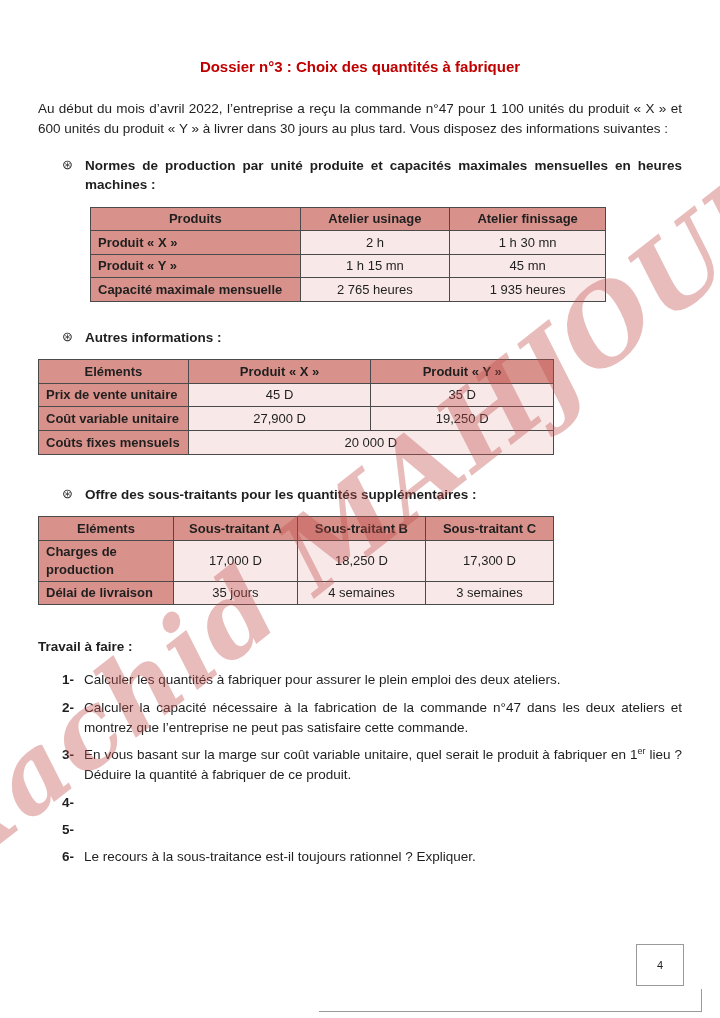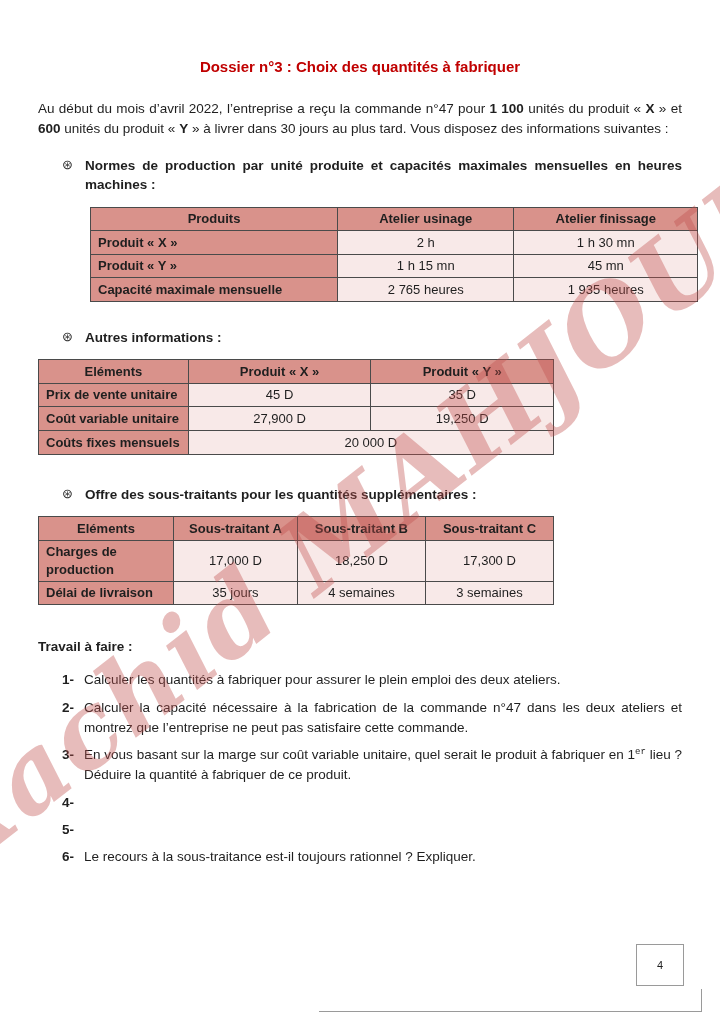--- a/index.html
+++ b/index.html
@@ -20,21 +20,21 @@
     font-size:15px;
     margin:16px 0 24px 0;
   }
 
   .intro{
     font-size:13.5px;
     line-height:1.5;
     text-align:justify;
     margin-bottom:14px;
   }
-  .b{font-weight:bold;}
+  .b{font-weight:normal;}
 
   .section-head{
     display:flex;
     gap:12px;
     margin:16px 0 12px 24px;
     font-weight:bold;
     font-size:13.5px;
     line-height:1.45;
     text-align:justify;
   }
@@ -58,21 +58,21 @@
     background:#D9928B;
     font-weight:bold;
     text-align:left;
   }
   td.val{
     background:#F8E9E8;
     text-align:center;
   }
   td.val.bold{font-weight:normal;}
 
-  .tbl-1{margin:10px 0 26px 52px;width:608px;}
+  .tbl-1{margin:10px 0 26px 52px;width:516px;}
   .tbl-1 col.c1{width:210px;}
   .tbl-1 col.c2{width:150px;}
   .tbl-1 col.c3{width:156px;}
 
   .tbl-full{margin:10px 0 30px 0;width:516px;}
   .tbl-2 col.c1{width:180px;}
   .tbl-2 col.c2{width:232px;}
   .tbl-2 col.c3{width:232px;}
 
   .tbl-3 col.c1{width:164px;}
@@ -87,21 +87,21 @@
   }
   .task{
     display:flex;
     gap:10px;
     margin:0 0 7px 24px;
     font-size:13.5px;
     line-height:1.5;
     text-align:justify;
   }
   .task .num{flex:0 0 auto;font-weight:bold;}
-  sup{font-size:9px;line-height:0;font-family:Liberation Mono, monospace;}
+  sup{font-size:9px;line-height:0;}
 
   .watermark{
     position:absolute;
     top:455px;
     left:50%;
     transform:translateX(-50%) rotate(-38deg);
     font-family:"DejaVu Serif",serif;
     font-style:italic;
     font-weight:bold;
     font-size:104px;

